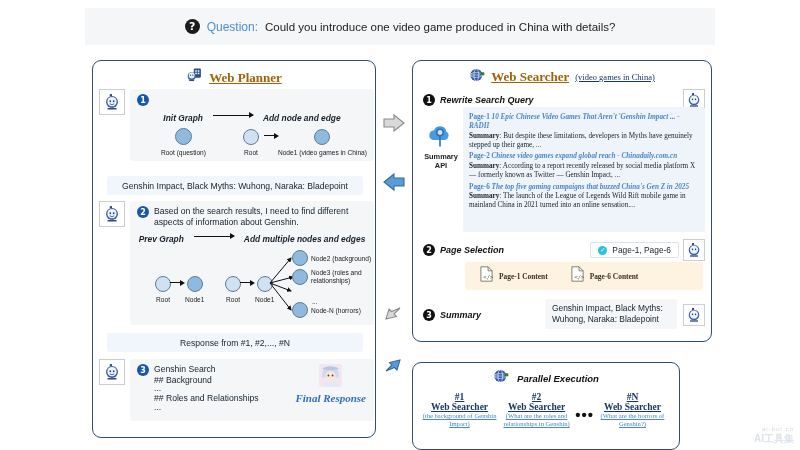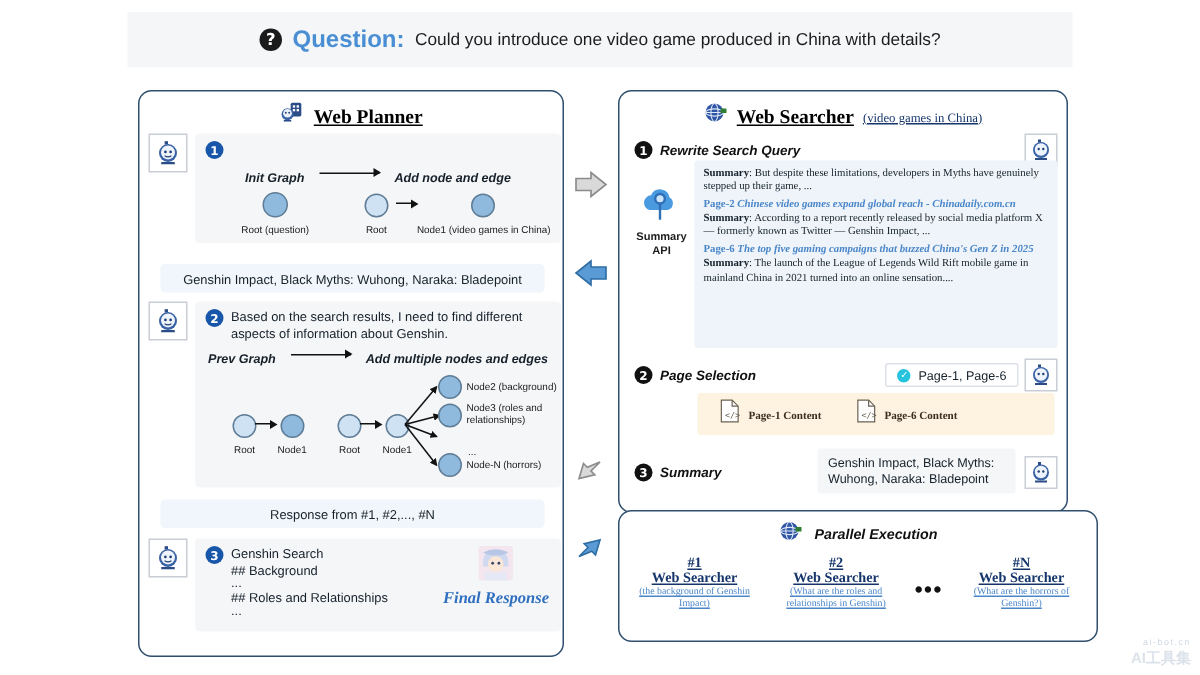--- a/index.html
+++ b/index.html
@@ -15,39 +15,39 @@
   
   .question-bar{
     position:absolute;left:85px;top:8px;width:630px;height:37px;
     background:#f4f6f8;display:flex;align-items:center;justify-content:center;gap:7px;
   }
   .q-icon{
     width:15px;height:15px;border-radius:50%;background:#1b1b1b;color:#fff;
     font-size:11px;font-weight:bold;display:flex;align-items:center;justify-content:center;
     font-family:"DejaVu Sans",sans-serif;line-height:1;
   }
-  .q-label{color:#4a8fd4;font-size:16px;font-weight:bold;}
+  .q-label{color:#4a8fd4;font-size:12px;font-weight:normal;}
   .q-text{color:#1d1d1d;font-size:11.5px;}
 
   
   .panel{
     position:absolute;border:1.4px solid #2f4f6f;border-radius:9px;background:#fff;
     box-sizing:border-box;
   }
   #planner-panel{left:92px;top:60px;width:284px;height:378px;}
   #searcher-panel{left:412px;top:60px;width:300px;height:282px;}
-  #parallel-panel{left:412px;top:340px;width:320px;height:88px;}
+  #parallel-panel{left:412px;top:362px;width:268px;height:88px;}
 
   .panel-title{
     display:flex;align-items:center;justify-content:center;gap:6px;
     padding-top:6px;
   }
   .panel-title .ttext{
     font-family:"Liberation Serif", serif;font-weight:bold;font-size:13px;
-    color:#000000;text-decoration:underline;
+    color:#a16207;text-decoration:underline;
   }
   .panel-title .tsub{
     font-family:"Liberation Serif", serif;font-size:8.5px;color:#15356b;text-decoration:underline;
   }
 
   
   .avatar{
     width:24px;height:24px;border:1px solid #c9ced6;background:#fff;
     display:flex;align-items:center;justify-content:center;flex:0 0 auto;
   }
@@ -410,20 +410,21 @@
           <circle cx="14" cy="9.5" r="2.4" fill="#cfe6fa"></circle>
           <rect x="13.2" y="12.5" width="1.6" height="11" fill="#2f6fb5"></rect>
         </svg>
       </span>
       <div class="pytext">Summary</div>
       <div class="pytext">API</div>
     </div>
 
     <div class="results" style="left:50px;top:46px;width:242px;height:125px;">
       <div>
+        <div class="res-title"><span class="pg">Page-1</span> <span>10 Epic Chinese Video Games That Aren't 'Genshin Impact ... - RADII</span></div>
         <div class="res-sum"><b>Summary</b><span>: But despite these limitations, developers in Myths have genuinely stepped up their game, ...</span></div>
       </div>
       <div>
         <div class="res-title"><span class="pg">Page-2</span> <span>Chinese video games expand global reach - Chinadaily.com.cn</span></div>
         <div class="res-sum"><b>Summary</b><span>: According to a report recently released by social media platform X — formerly known as Twitter — Genshin Impact, ...</span></div>
       </div>
       <div>
         <div class="res-title"><span class="pg">Page-6</span> <span>The top five gaming campaigns that buzzed China's Gen Z in 2025</span></div>
         <div class="res-sum"><b>Summary</b><span>: The launch of the League of Legends Wild Rift mobile game in mainland China in 2021 turned into an online sensation....</span></div>
       </div>

